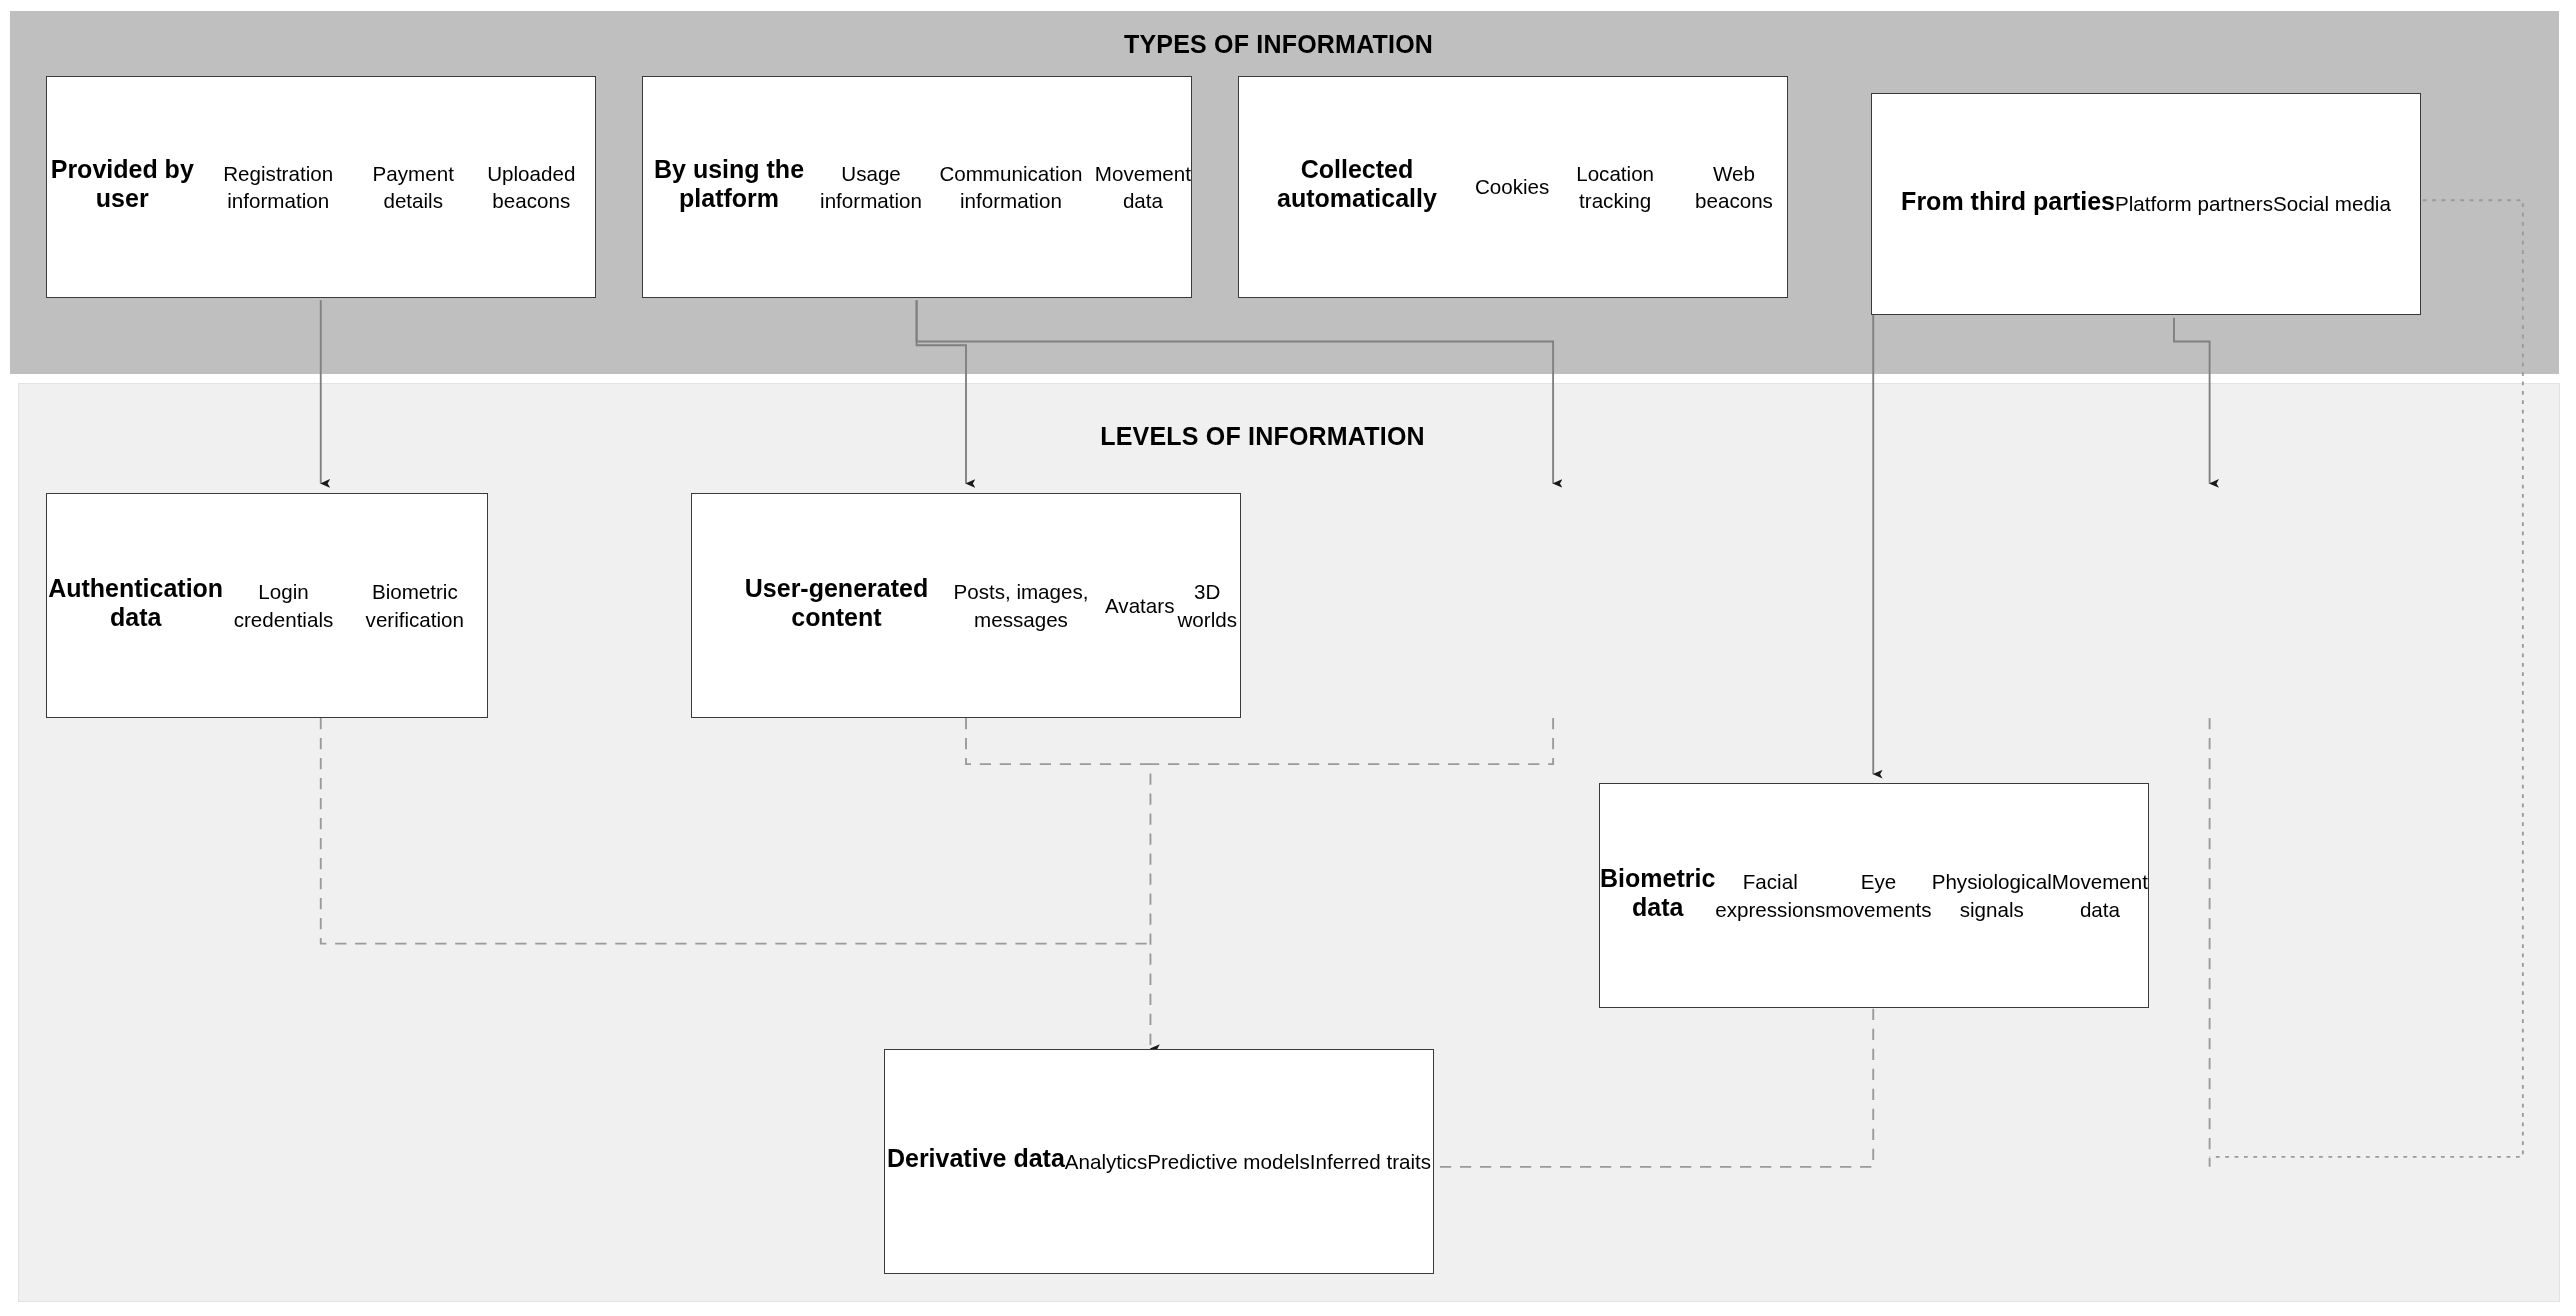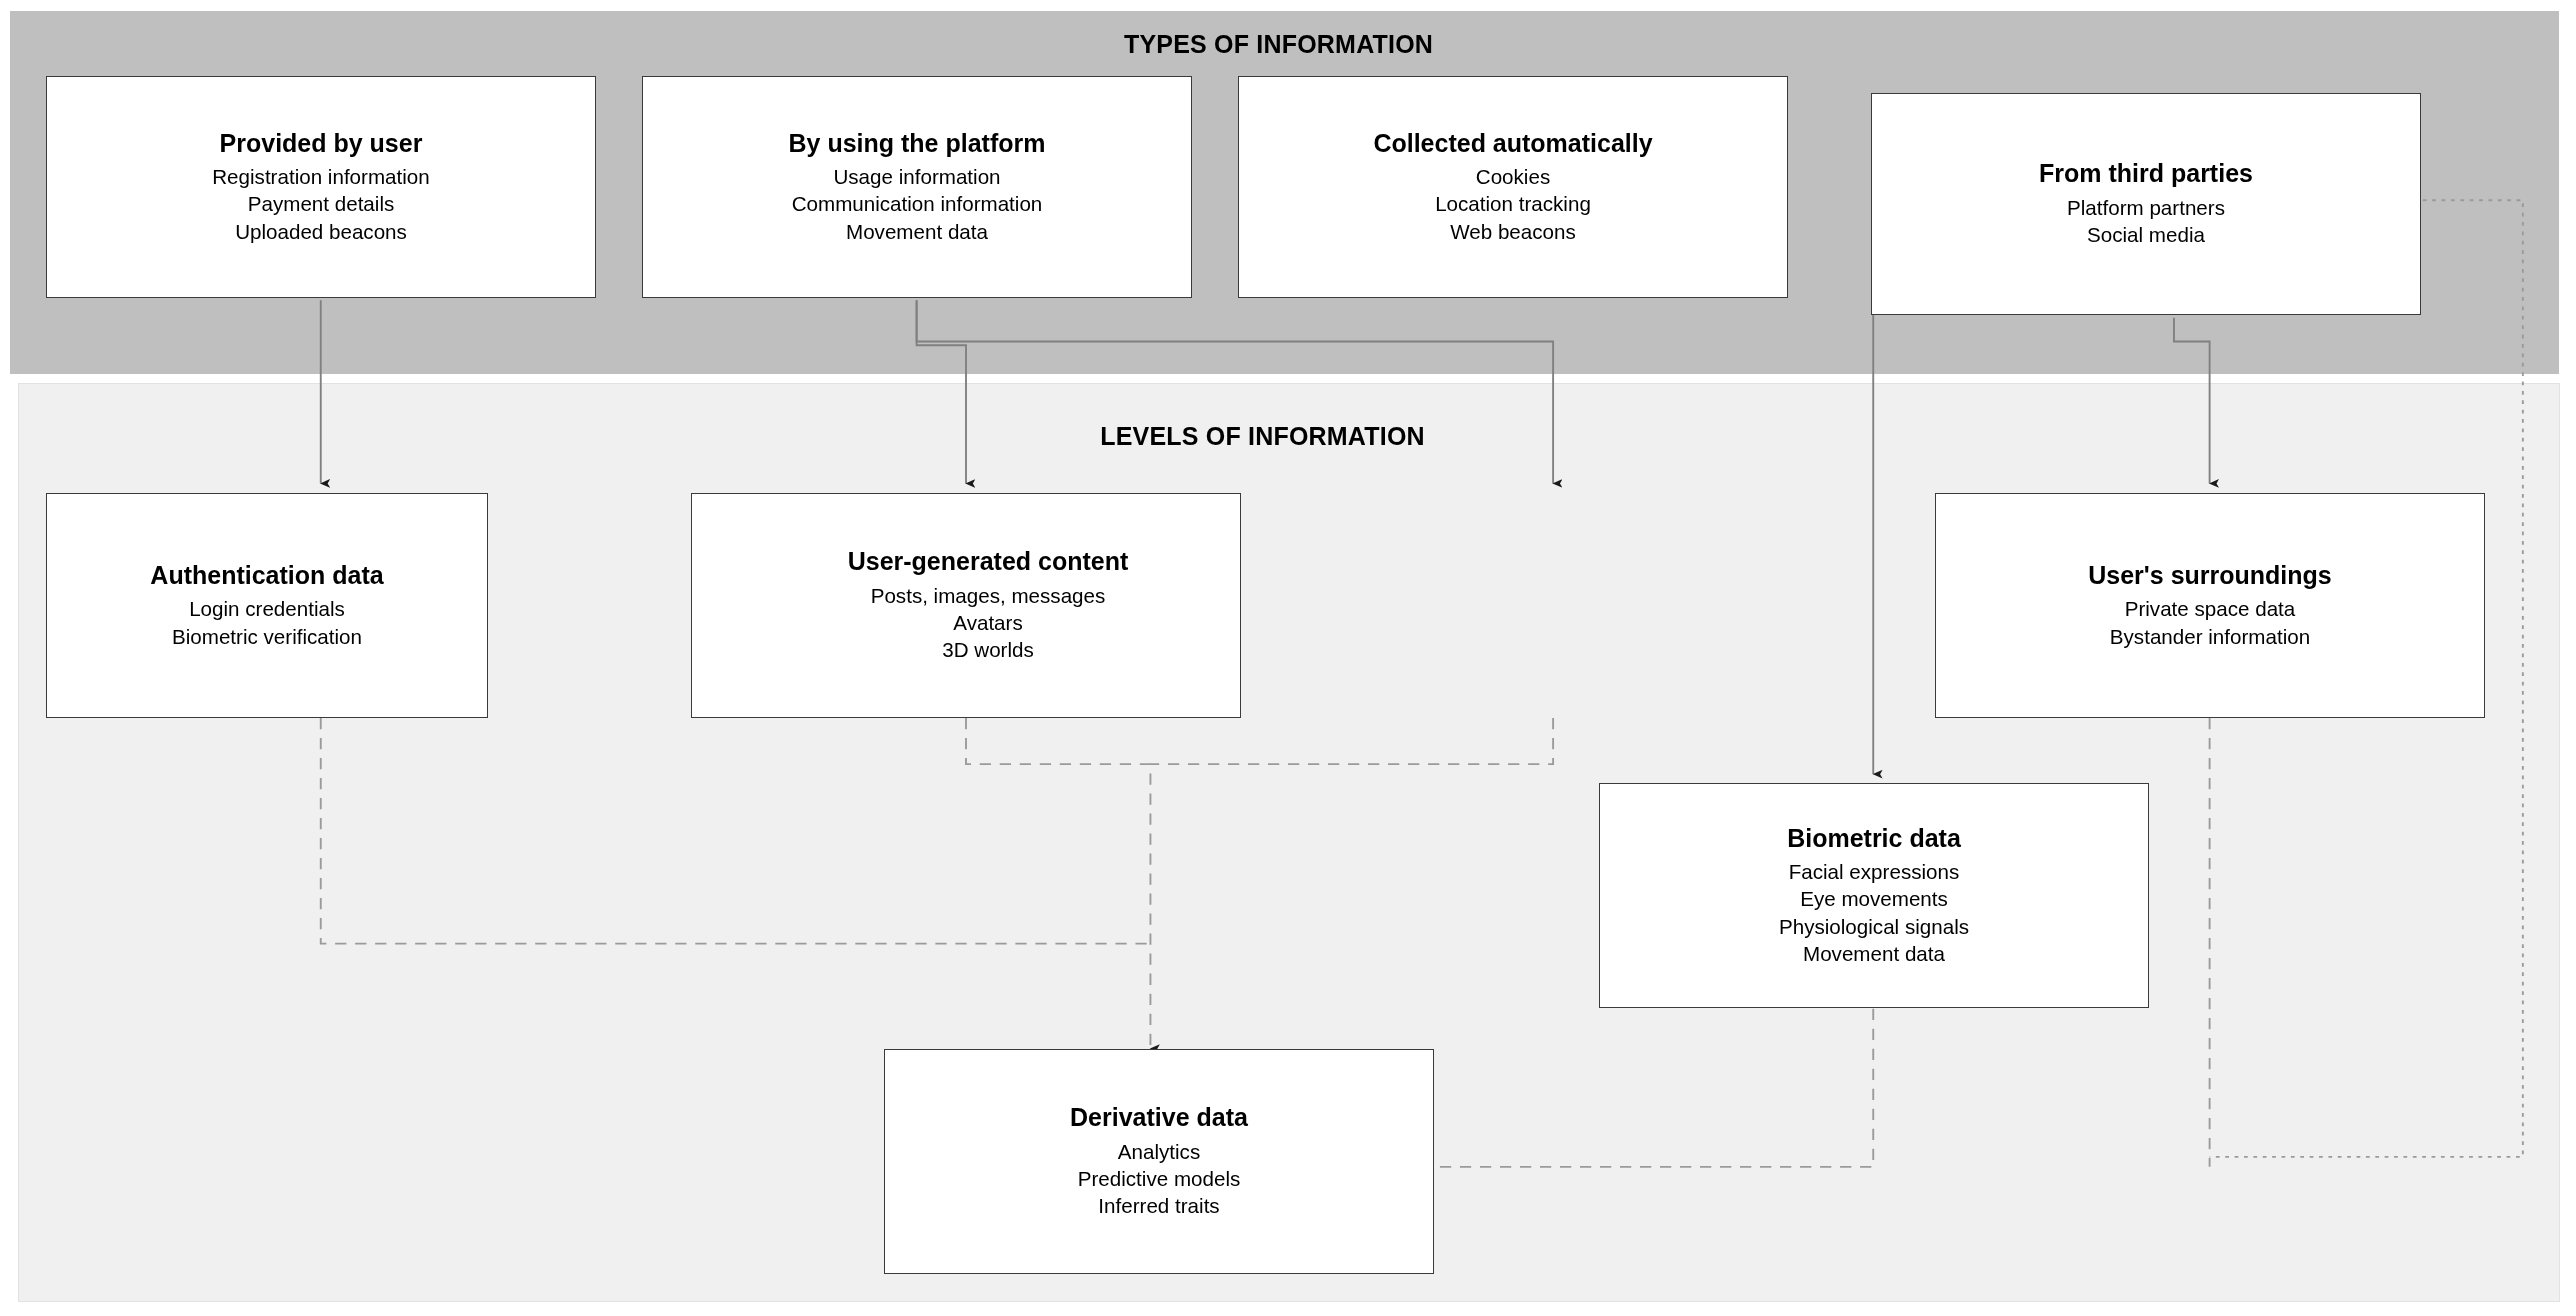--- a/index.html
+++ b/index.html
@@ -11,21 +11,21 @@
   .panel-levels{background:#f0f0f0;border:0.6px solid #e2e2e2;}
 
   .panel-title{
     position:absolute;text-align:center;font-weight:bold;
     color:#000;letter-spacing:0.2px;white-space:nowrap;
   }
 
   .node{
     position:absolute;box-sizing:border-box;background:#ffffff;
     border:1.9px solid #3a3a3a;
-    display:flex;flex-direction:column;align-items:center;justify-content:center;
+    display:flex;flex-direction:row;align-items:center;justify-content:center;
     text-align:center;color:#000;
   }
   .node .title{font-weight:bold;font-size:25px;line-height:1.15;margin-bottom:5.6px;}
   .node .line{font-weight:normal;font-size:20.6px;line-height:1.33;}
 
   svg.wires{position:absolute;left:0;top:0;width:2576px;height:1317px;pointer-events:none;}
 </style>
 </head>
 <body>
 
@@ -128,25 +128,20 @@
   </div>
 
   <div class="node" style="left:691px;top:493px;width:550px;height:225px;padding-left:44px;">
     <div class="title">User-generated content</div>
     <div class="line">Posts, images, messages</div>
     <div class="line">Avatars</div>
     <div class="line">3D worlds</div>
   </div>
 
 
-  <div class="node" style="left:1935px;top:493px;width:550px;height:225px;">
-    <div class="title">User's surroundings</div>
-    <div class="line">Private space data</div>
-    <div class="line">Bystander information</div>
-  </div>
 
   <div class="node" style="left:1599px;top:783px;width:550px;height:225px;">
     <div class="title">Biometric data</div>
     <div class="line">Facial expressions</div>
     <div class="line">Eye movements</div>
     <div class="line">Physiological signals</div>
     <div class="line">Movement data</div>
   </div>
 
   <div class="node" style="left:864px;top:1049px;width:550px;height:225px;margin-left:20px;">

